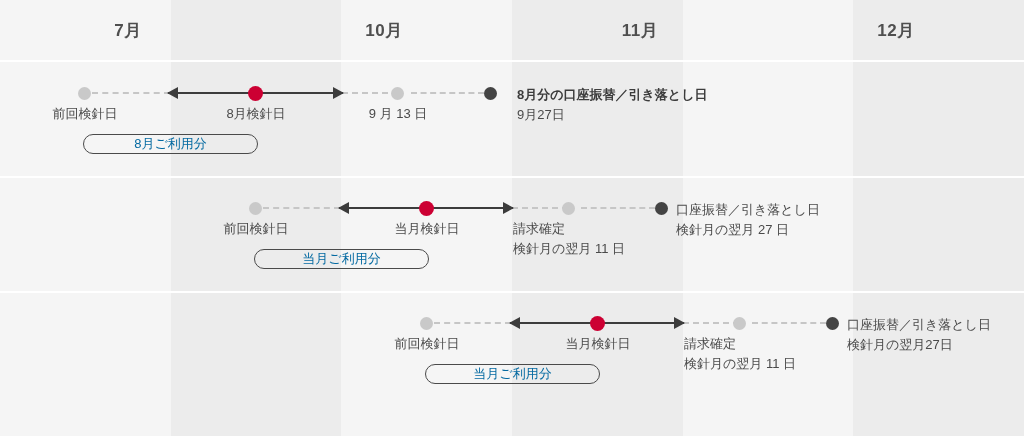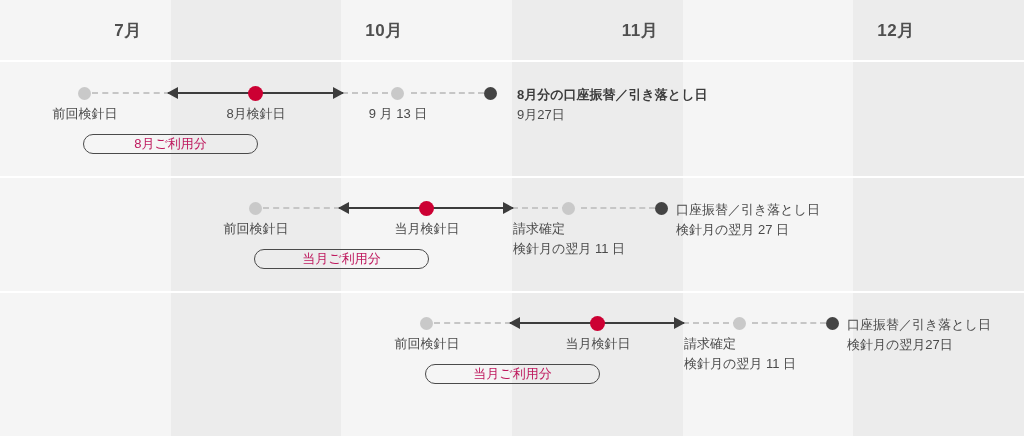--- a/index.html
+++ b/index.html
@@ -150,21 +150,21 @@
   .pill {
     position: absolute;
     height: 20px;
     border: 1.5px solid #4a4a4a;
     border-radius: 12px;
     background: transparent;
     display: flex;
     align-items: center;
     justify-content: center;
     font-size: 13px;
-    color: #be185d;
+    color: #0369a1;
     z-index: 5;
     box-sizing: border-box;
   }
 </style>
 </head>
 <body>
 
 <div id="diagram">
 
   <div class="col-stripes">

